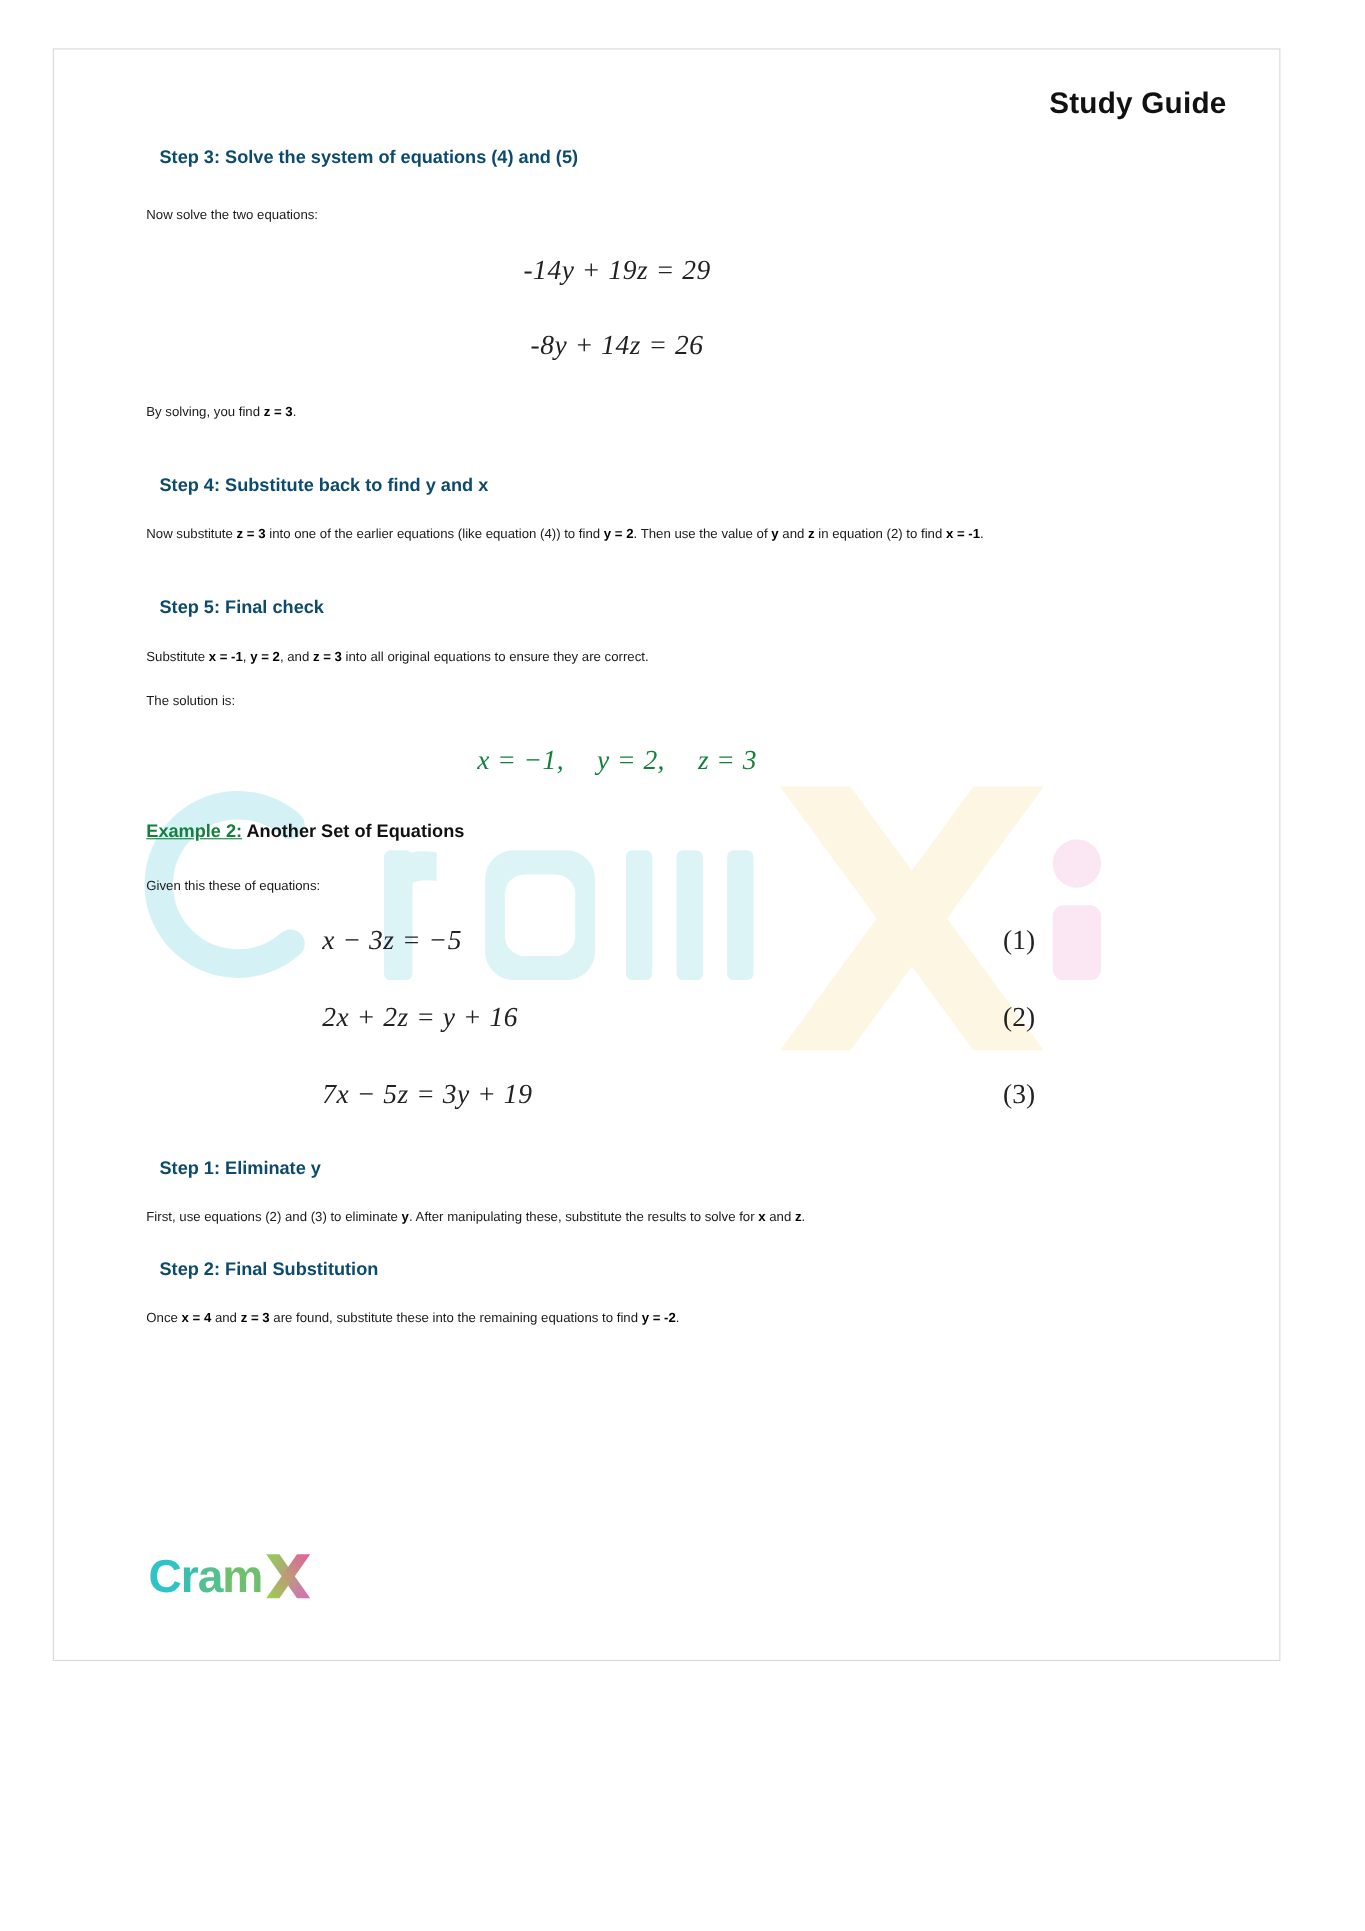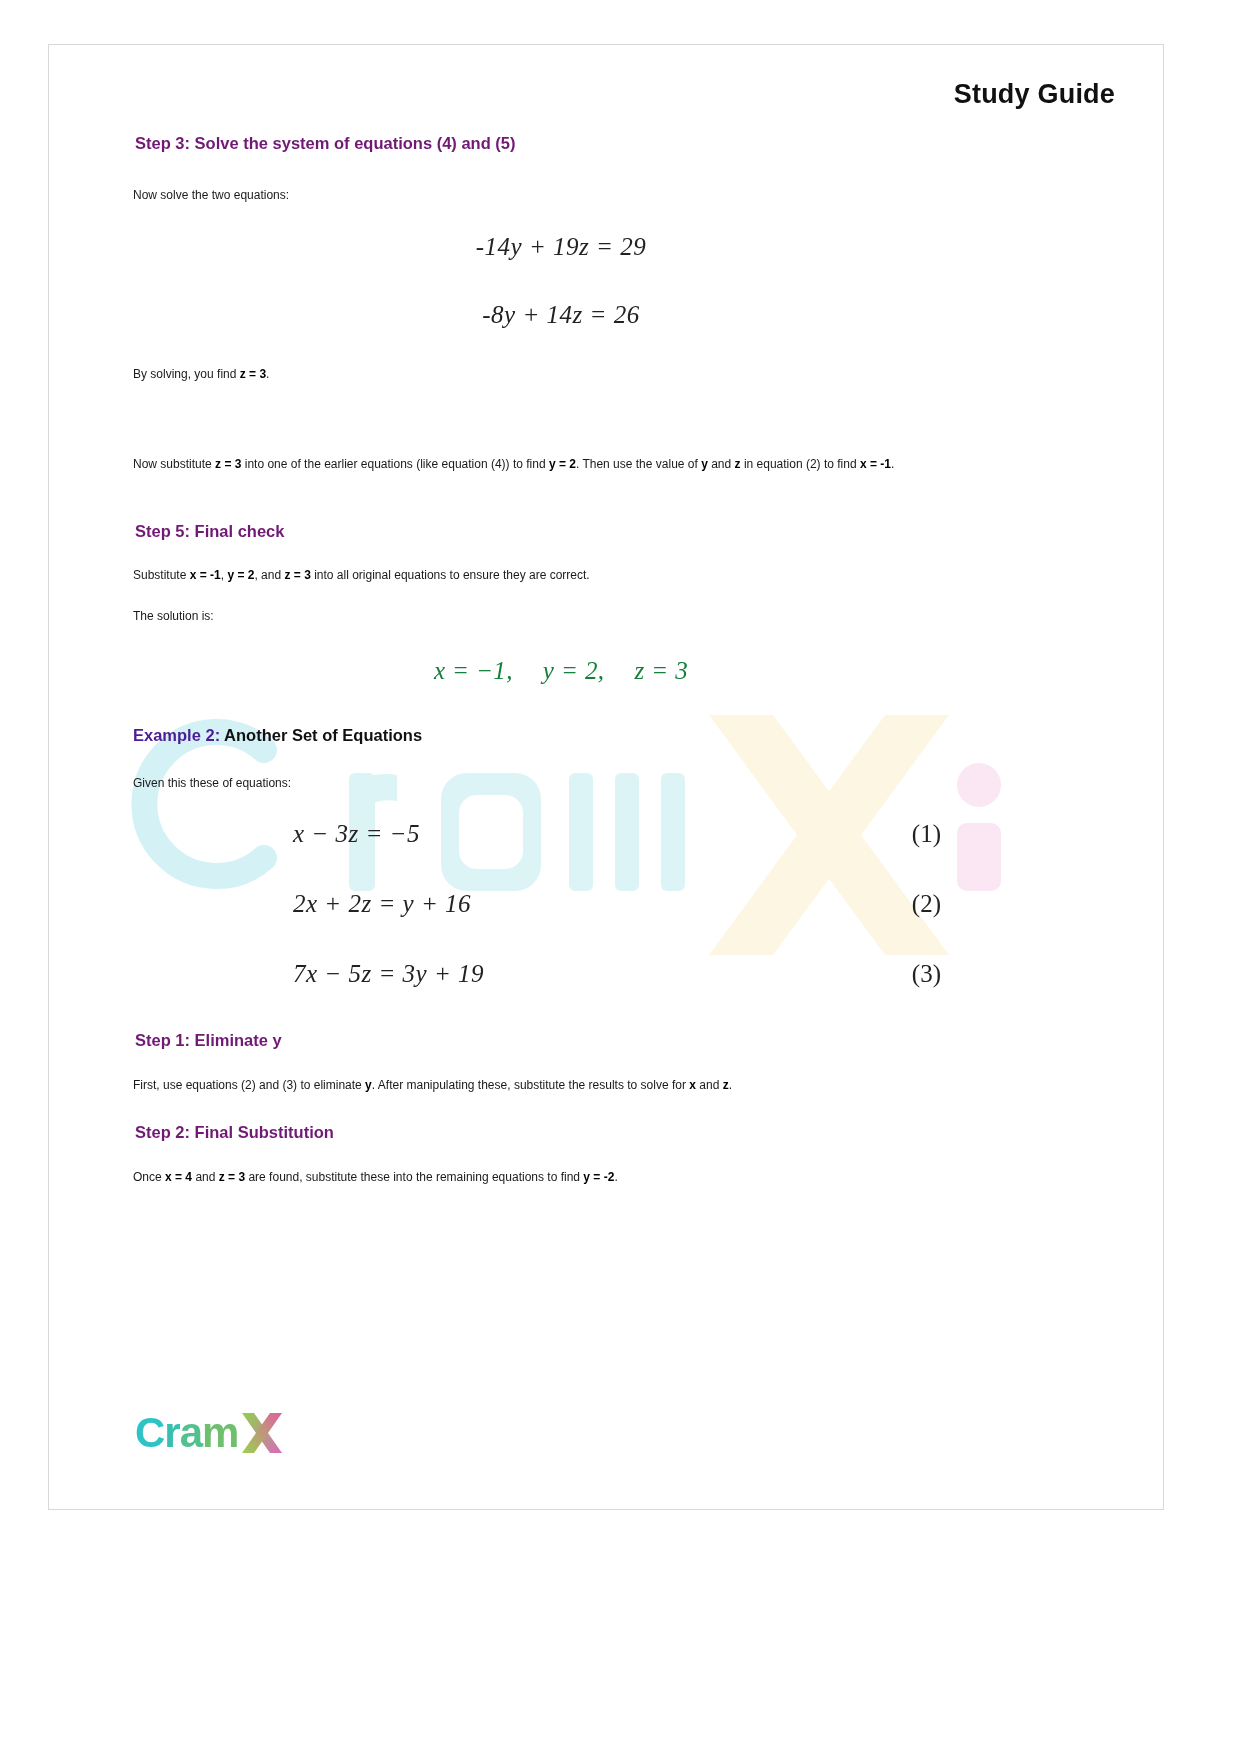--- a/index.html
+++ b/index.html
@@ -58,22 +58,22 @@
   .body-wrap {
     position: absolute;
     left: 84px;
     top: 88px;
     width: 856px;
   }
 
   h3.step {
     font-size: 16.5px;
     font-weight: bold;
-    color: #701a75;
-    margin: 0 0 0 2px;
+    color: #0c4a6e;
+    margin: 0 0 0 12px;
     line-height: 1.3;
   }
   p.para {
     font-size: 12px;
     color: #1a1a1a;
     line-height: 1.85;
     margin: 0;
   }
   p.para b, h3.step b { font-weight: bold; color: #000; }
   .sp-18 { height: 18px; }
@@ -125,21 +125,21 @@
     text-align: center;
     letter-spacing: .4px;
   }
   .solution-line .gap { display: inline-block; width: 30px; }
 
   .example-head {
     font-size: 16.5px;
     font-weight: bold;
     line-height: 1.3;
   }
-  .example-head .ex-label { color: #4c1d95; }
+  .example-head .ex-label { color: #15803d; text-decoration: underline; }
   .example-head .ex-text  { color: #111111; }
 
   
   .footer-logo {
     position: absolute;
     left: 86px;
     bottom: 50px;
     display: flex;
     align-items: center;
     height: 52px;
@@ -212,20 +212,21 @@
         </div>
 
         <div class="sp-34"></div>
 
         <p class="para">
           <span>By solving, you find </span><b>z = 3</b><span>.</span>
         </p>
 
         <div class="sp-46"></div>
 
+        <h3 class="step">Step 4: Substitute back to find y and x</h3>
 
         <div class="sp-22"></div>
 
         <p class="para">
           <span>Now substitute </span><b>z = 3</b><span> into one of the earlier equations (like equation (4)) to find </span><b>y = 2</b><span>. Then use the value of </span><b>y</b><span> and </span><b>z</b><span> in equation (2) to find </span><b>x = -1</b><span>.</span>
         </p>
 
         <div class="sp-46"></div>
 
         <h3 class="step">Step 5: Final check</h3>

